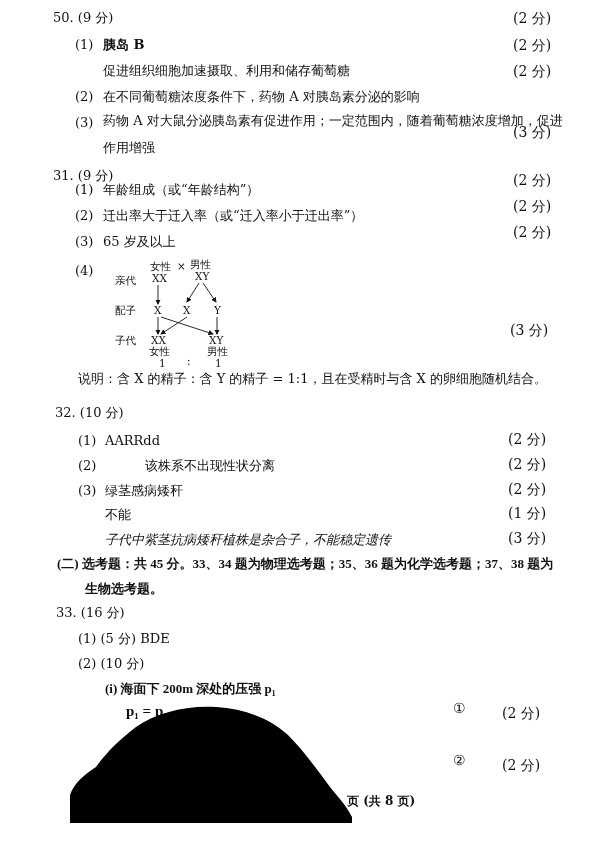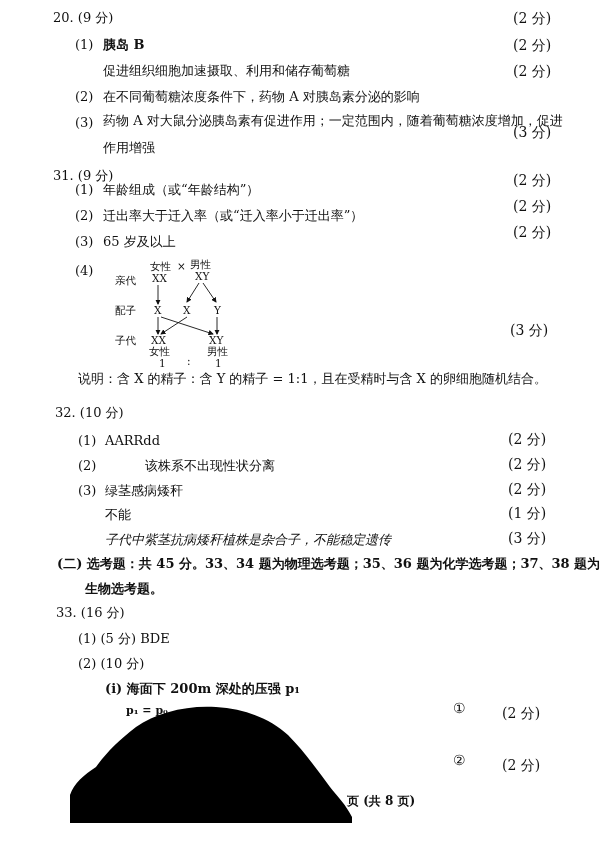--- a/index.html
+++ b/index.html
@@ -20,21 +20,21 @@
       position: absolute;
       white-space: nowrap;
       line-height: 16px;
     }
     .score {
       position: absolute;
       white-space: nowrap;
       line-height: 16px;
       font-size: 14px;
     }
-    .bold { font-weight: bold; }
+    .bold { font-weight: bold; font-family: Liberation Serif, serif; }
     .diagram {
       position: absolute;
       left: 85px;
       top: 252px;
       width: 230px;
       height: 120px;
     }
     .diagram text {
       font-family: "DejaVu Serif", "Liberation Serif", serif;
       font-size: 10.5px;
@@ -53,21 +53,21 @@
       top: 781px;
       font-size: 12px;
       font-weight: bold;
       white-space: nowrap;
       margin-top: 12px;
     }
   </style>
 </head>
 <body>
 
-<div class="line" style="left:53px;top:10px;">20. (9 分)</div>
+<div class="line" style="left:53px;top:10px;">50. (9 分)</div>
 <div class="score" style="left:513px;top:10px;">(2 分)</div>
 
 <div class="line" style="left:75px;top:37px;">(1)</div>
 <div class="line" style="left:103px;top:37px;font-weight:bold;">胰岛 B</div>
 <div class="score" style="left:513px;top:37px;">(2 分)</div>
 
 <div class="line" style="left:103px;top:63px;">促进组织细胞加速摄取、利用和储存葡萄糖</div>
 <div class="score" style="left:513px;top:63px;">(2 分)</div>
 
 <div class="line" style="left:75px;top:89px;">(2)</div>
@@ -157,21 +157,21 @@
 <div class="score" style="left:508px;top:530px;">(3 分)</div>
 
 <div class="line bold" style="left:57px;top:556px;">(二) 选考题：共 45 分。33、34 题为物理选考题；35、36 题为化学选考题；37、38 题为</div>
 <div class="line bold" style="left:85px;top:581px;text-align:right;">生物选考题。</div>
 
 <div class="line" style="left:56px;top:605px;">33. (16 分)</div>
 <div class="line" style="left:78px;top:631px;">(1) (5 分) BDE</div>
 <div class="line" style="left:78px;top:656px;">(2) (10 分)</div>
 <div class="line bold" style="left:105px;top:681px;">(i) 海面下 200m 深处的压强 p₁</div>
 
-<div class="line bold" style="left:126px;top:703px;font-size:11px;">p₁ = p₀</div>
+<div class="line bold" style="left:126px;top:703px;font-size:15px;">p₁ = p₀</div>
 <div class="line" style="left:453px;top:700px;font-size:14px;">①</div>
 <div class="score" style="left:502px;top:705px;">(2 分)</div>
 
 <div class="line" style="left:453px;top:752px;font-size:14px;">②</div>
 <div class="score" style="left:502px;top:757px;">(2 分)</div>
 
 <svg class="blob" viewBox="0 0 290 118">
   <path d="M4,118 L4,90 C8,78 18,70 30,62 C40,48 52,36 70,22 C90,8 120,0 150,2 C180,4 205,14 222,30 C238,46 252,66 264,82 C272,92 280,100 286,112 L286,118 Z" fill="#000"></path>
 </svg>
 

